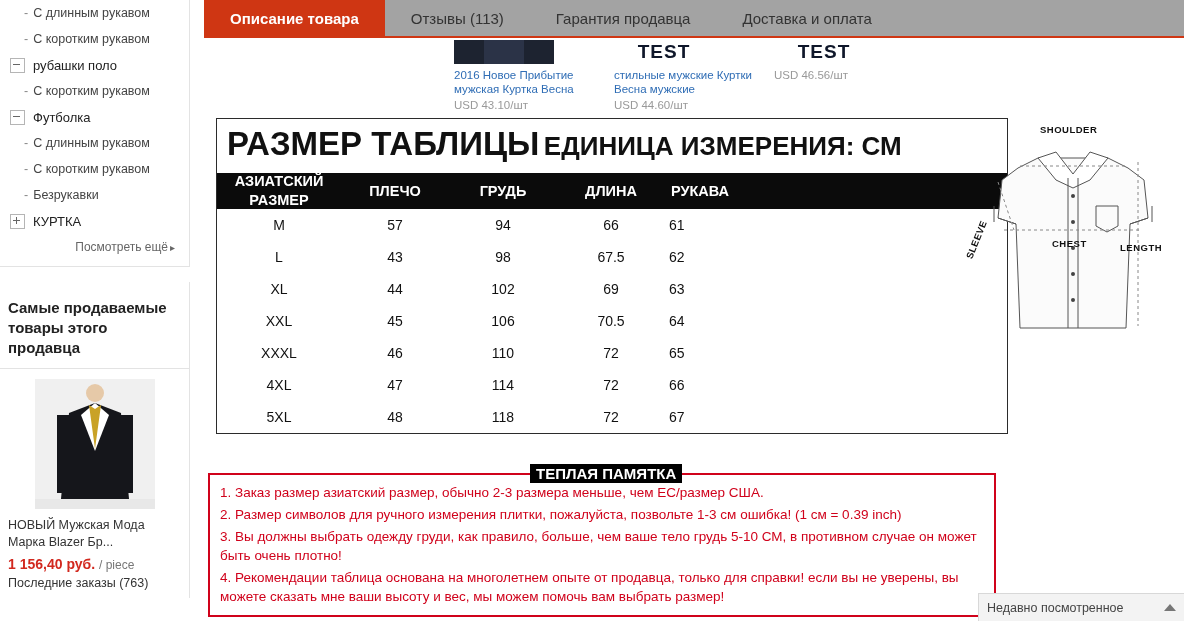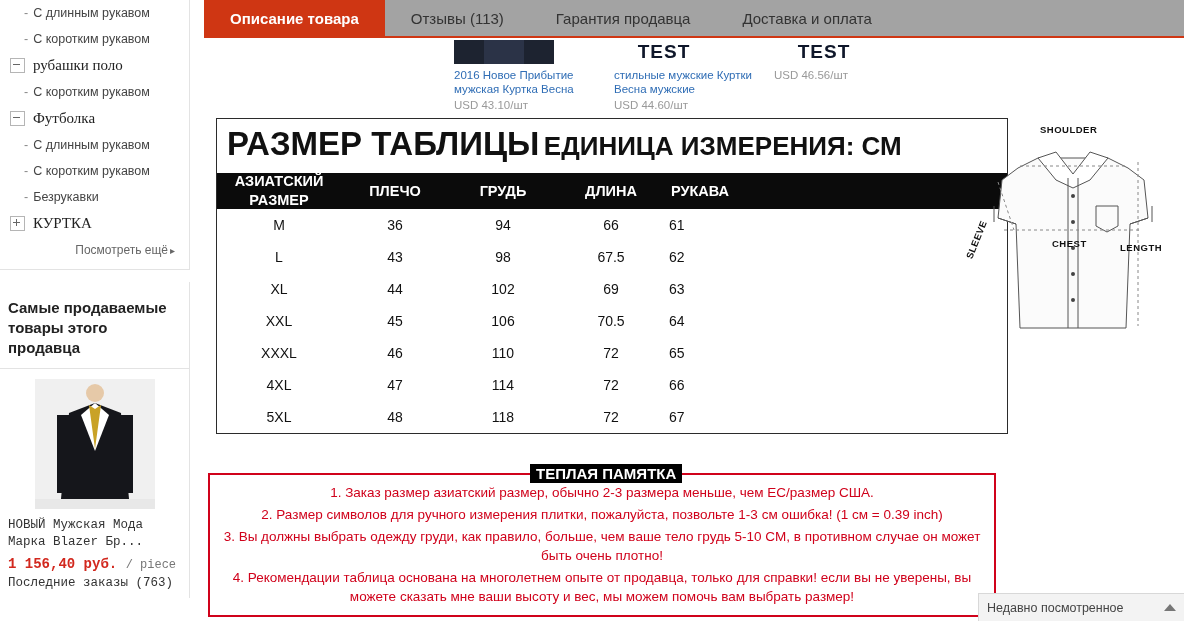--- a/index.html
+++ b/index.html
@@ -46,23 +46,22 @@
   .cat-row.sub {
     padding-left: 24px;
     color: #444;
     font-size: 12.5px;
   }
   .cat-row.sub .dash {
     color: #888;
     margin-right: 5px;
   }
   .cat-row.group {
-    font-size: 15px;
+    font-size: 13px;
     color: #222;
-    font-family: Liberation Serif, serif;
   }
   .toggle-box {
     width: 13px;
     height: 13px;
     border: 1px solid #b5b5b5;
     background: #fff;
     display: inline-block;
     position: relative;
     margin-right: 8px;
     flex: 0 0 auto;
@@ -102,21 +101,21 @@
     box-sizing: border-box;
   }
   .seller-title {
     font-size: 15px;
     font-weight: bold;
     color: #222;
     line-height: 20px;
     padding: 16px 10px 10px 8px;
     border-bottom: 1px solid #e3e3e3;
   }
-  .seller-item { padding: 10px 8px 8px 8px; font-family: Liberation Mono, monospace; }
+  .seller-item { padding: 10px 8px 8px 8px; }
   .seller-thumb {
     width: 120px;
     height: 130px;
     margin: 0 auto 8px auto;
     position: relative;
     background: #f4f4f4;
     overflow: hidden;
   }
   .seller-name {
     font-size: 12.5px;
@@ -289,21 +288,21 @@
     color: #fff;
     font-weight: bold;
     font-size: 15px;
     padding: 1px 6px;
   }
   #reminder p {
     margin: 0 0 3px 0;
     color: #d0021b;
     font-size: 13.5px;
     line-height: 19px;
-    text-align: center;
+    text-align: left;
   }
 
   
   #recent {
     position: absolute;
     right: 0;
     bottom: 0;
     height: 28px;
     width: 206px;
     background: #f3f3f3;
@@ -437,21 +436,21 @@
     <div class="hdr-row">
       <div class="cell c0">АЗИАТСКИЙ РАЗМЕР</div>
       <div class="cell c1">ПЛЕЧО</div>
       <div class="cell c2">ГРУДЬ</div>
       <div class="cell c3">ДЛИНА</div>
       <div class="cell c4">РУКАВА</div>
     </div>
 
     <div class="body-row">
       <div class="cell c0">M</div>
-      <div class="cell c1">36</div>
+      <div class="cell c1">57</div>
       <div class="cell c2">94</div>
       <div class="cell c3">66</div>
       <div class="cell c4">61</div>
     </div>
     <div class="body-row">
       <div class="cell c0">L</div>
       <div class="cell c1">43</div>
       <div class="cell c2">98</div>
       <div class="cell c3">67.5</div>
       <div class="cell c4">62</div>

